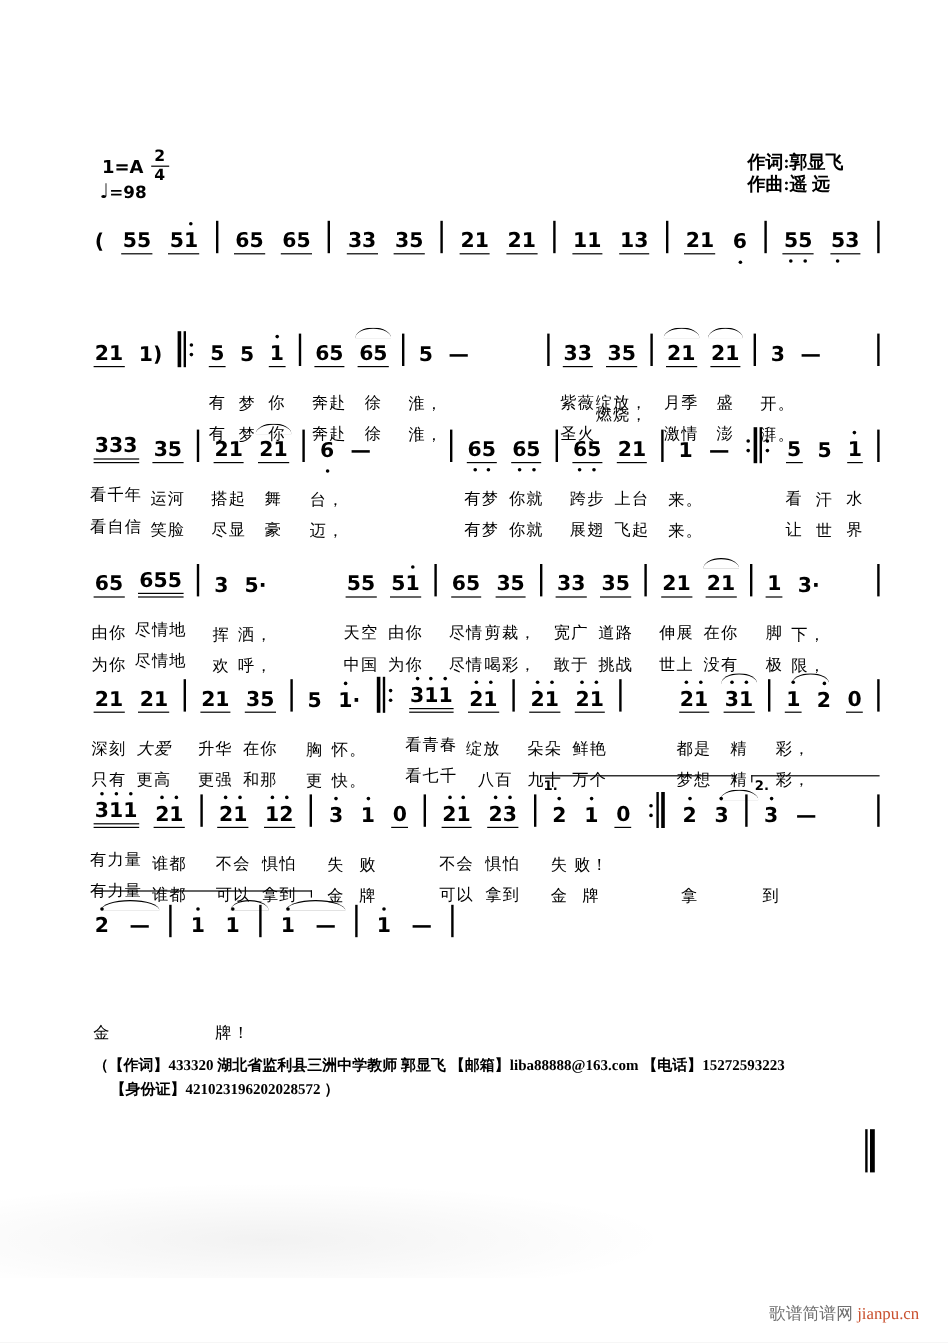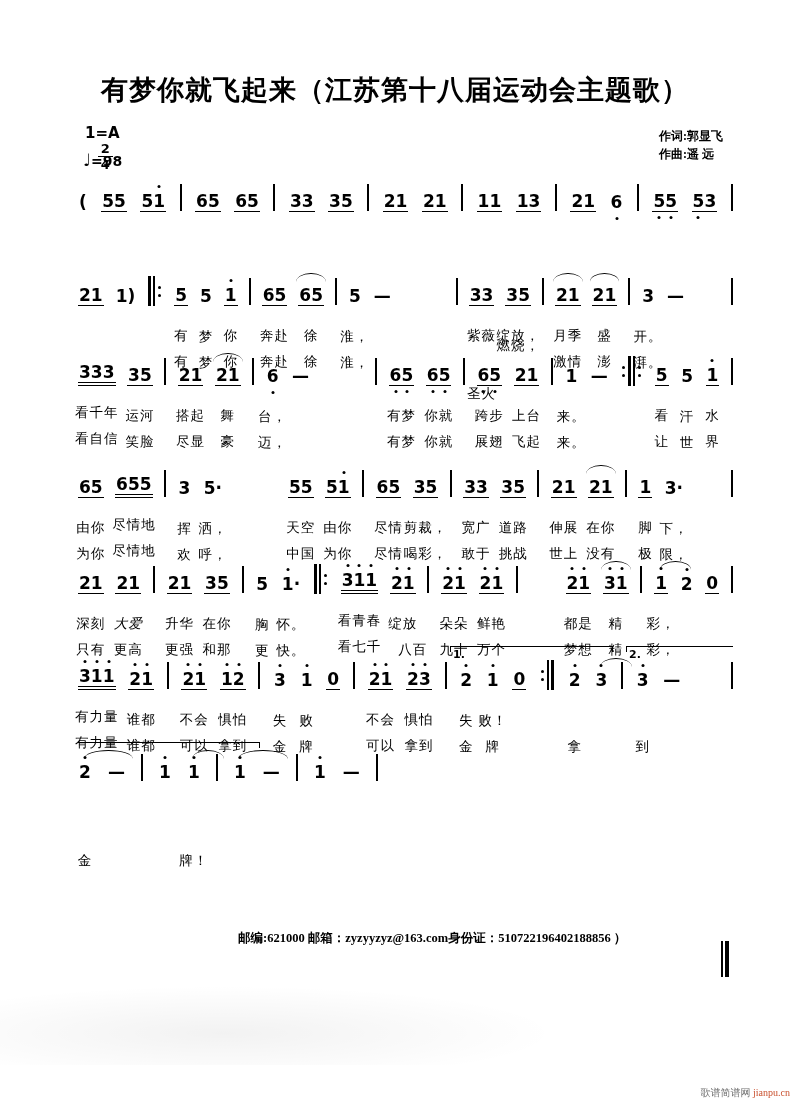--- a/index.html
+++ b/index.html
@@ -2,29 +2,29 @@
 <html><head>
 <meta charset="utf-8">
 <style>
   html,body{margin:0;padding:0;background:#e8e8e8;}
   #page{position:relative;width:790px;height:1119px;background:#ffffff;margin:0 auto;
         font-family:"Liberation Serif","DejaVu Serif",serif;color:#000;overflow:hidden;}
   
   #title{position:absolute;top:72px;left:0;width:100%;text-align:center;
          font-size:27px;font-weight:bold;letter-spacing:1px;}
   #keyrow{position:absolute;top:124px;left:85px;font-size:15px;font-weight:bold;
-          font-family:"DejaVu Sans",sans-serif;display:flex;align-items:center;flex-direction:column;}
+          font-family:"DejaVu Sans",sans-serif;display:flex;align-items:center;}
   .meter{display:inline-block;text-align:center;margin-left:6px;line-height:1;}
   .meter .mt{display:block;font-size:13px;border-bottom:1px solid #000;padding:0 3px 1px;}
   .meter .mb{display:block;font-size:13px;padding-top:1px;}
   #temporow{position:absolute;top:150px;left:83px;font-size:14px;font-weight:bold;
             font-family:"DejaVu Sans",sans-serif;}
   #temporow .nq{font-size:17px;}
-  #credits{position:absolute;top:127px;left:623px;font-size:12px;font-weight:bold;
-           line-height:18px;font-family:"Liberation Serif",serif;margin-left:36px;}
+  #credits{position:absolute;top:127px;left:623px;font-size:15px;font-weight:bold;
+           line-height:18px;font-family:"Liberation Serif",serif;}
   
   .sys{position:absolute;left:78px;}
   .nrow{display:flex;justify-content:space-between;align-items:flex-end;height:34px;}
   .col{position:relative;display:flex;flex-direction:column;align-items:center;}
   .tok{position:relative;font-family:"DejaVu Sans",sans-serif;font-weight:bold;
        font-size:17px;line-height:20px;white-space:nowrap;padding:0 1px;}
   .u1{border-bottom:1px solid #000;}
   .u2{border-bottom:4px double #000;}
   .ch{position:relative;display:inline-block;}
   .dt{position:absolute;top:-6px;left:50%;transform:translateX(-50%);
@@ -54,31 +54,30 @@
   
   .foot{position:absolute;left:78px;width:660px;font-size:12.5px;font-weight:bold;
         line-height:20px;font-family:"Liberation Serif",serif;}
   #foot1{top:878px;} #foot2{top:928px;}
   .find{padding-left:14px;} .find2{padding-left:160px;}
   #finalbar{position:absolute;left:721px;top:941px;height:36px;display:flex;}
   #finalbar .b1{width:2px;background:#000;margin-right:2px;}
   #finalbar .b2{width:4px;background:#000;}
   #smudge{position:absolute;left:0px;top:985px;width:560px;height:80px;
           background:radial-gradient(ellipse at 40% 60%, rgba(0,0,0,0.05), rgba(0,0,0,0) 70%);}
-  #watermark{position:absolute;right:0;top:1086px;font-size:10px;
+  #watermark{position:absolute;right:24px;top:1086px;font-size:14px;
              font-family:"Liberation Serif",serif;}
   #watermark .site{color:#6f6f6f;}
   #watermark .dom{color:#c9502e;}
 </style>
 </head>
 <body>
 
 <div id="page">
 
-  <div id="title">有梦你就飞起来（江苏第十八届运动会主题歌）</div>
 
   <div id="keyrow">
     <span>1=A</span>
     <span class="meter">
       <span class="mt">2</span>
       <span class="mb">4</span>
     </span>
   </div>
 
   <div id="temporow">
@@ -218,21 +217,21 @@
           <div class="col">
             <span class="tok"><span class="ch">—</span></span>
           </div>
           <div class="col gap"></div>
           <div class="col">
             <span class="bar"></span>
           </div>
           <div class="col">
             <span class="tok u1"><span class="ch">3</span><span class="ch">3</span></span>
             <span class="lyr" style="top: 42px;">紫薇</span>
-            <span class="lyr" style="top: 68px; margin-top: 32px;">圣火</span>
+            <span class="lyr" style="top: 68px;">圣火</span>
           </div>
           <div class="col">
             <span class="tok u1"><span class="ch">3</span><span class="ch">5</span></span>
             <span class="lyr" style="top: 42px;">绽放，</span>
             <span class="lyr" style="top: 52px;">燃烧，</span>
           </div>
           <div class="col">
             <span class="bar"></span>
           </div>
           <div class="col">
@@ -716,22 +715,25 @@
     </div>
 
   <div class="volta tl tr" style="left:450px;top:646px;width:163px;">
     <span class="vl">1.</span>
   </div>
   <div class="volta tl" style="left:626px;top:646px;width:107px;">
     <span class="vl">2.</span>
   </div>
   <div class="volta tr" style="left:78px;top:742px;width:182px;"></div>
 
+  <div id="foot1" class="foot">
+    <div>（【作词】433320 湖北省监利县三洲中学教师 郭显飞  【邮箱】liba88888@163.com  【电话】15272593223</div>
+    <div class="find">【身份证】421023196202028572    ）</div>
+  </div>
   <div id="foot2" class="foot">
-    <div class="find2">邮编:621000   邮箱：zyzyyzyz@163.com身份证：510722196402188856 ）</div>
   </div>
 
   <div id="finalbar">
     <div class="b1"></div>
       <div class="b2"></div>
   </div>
 
   <div id="smudge"></div>
 
   <div id="watermark">

